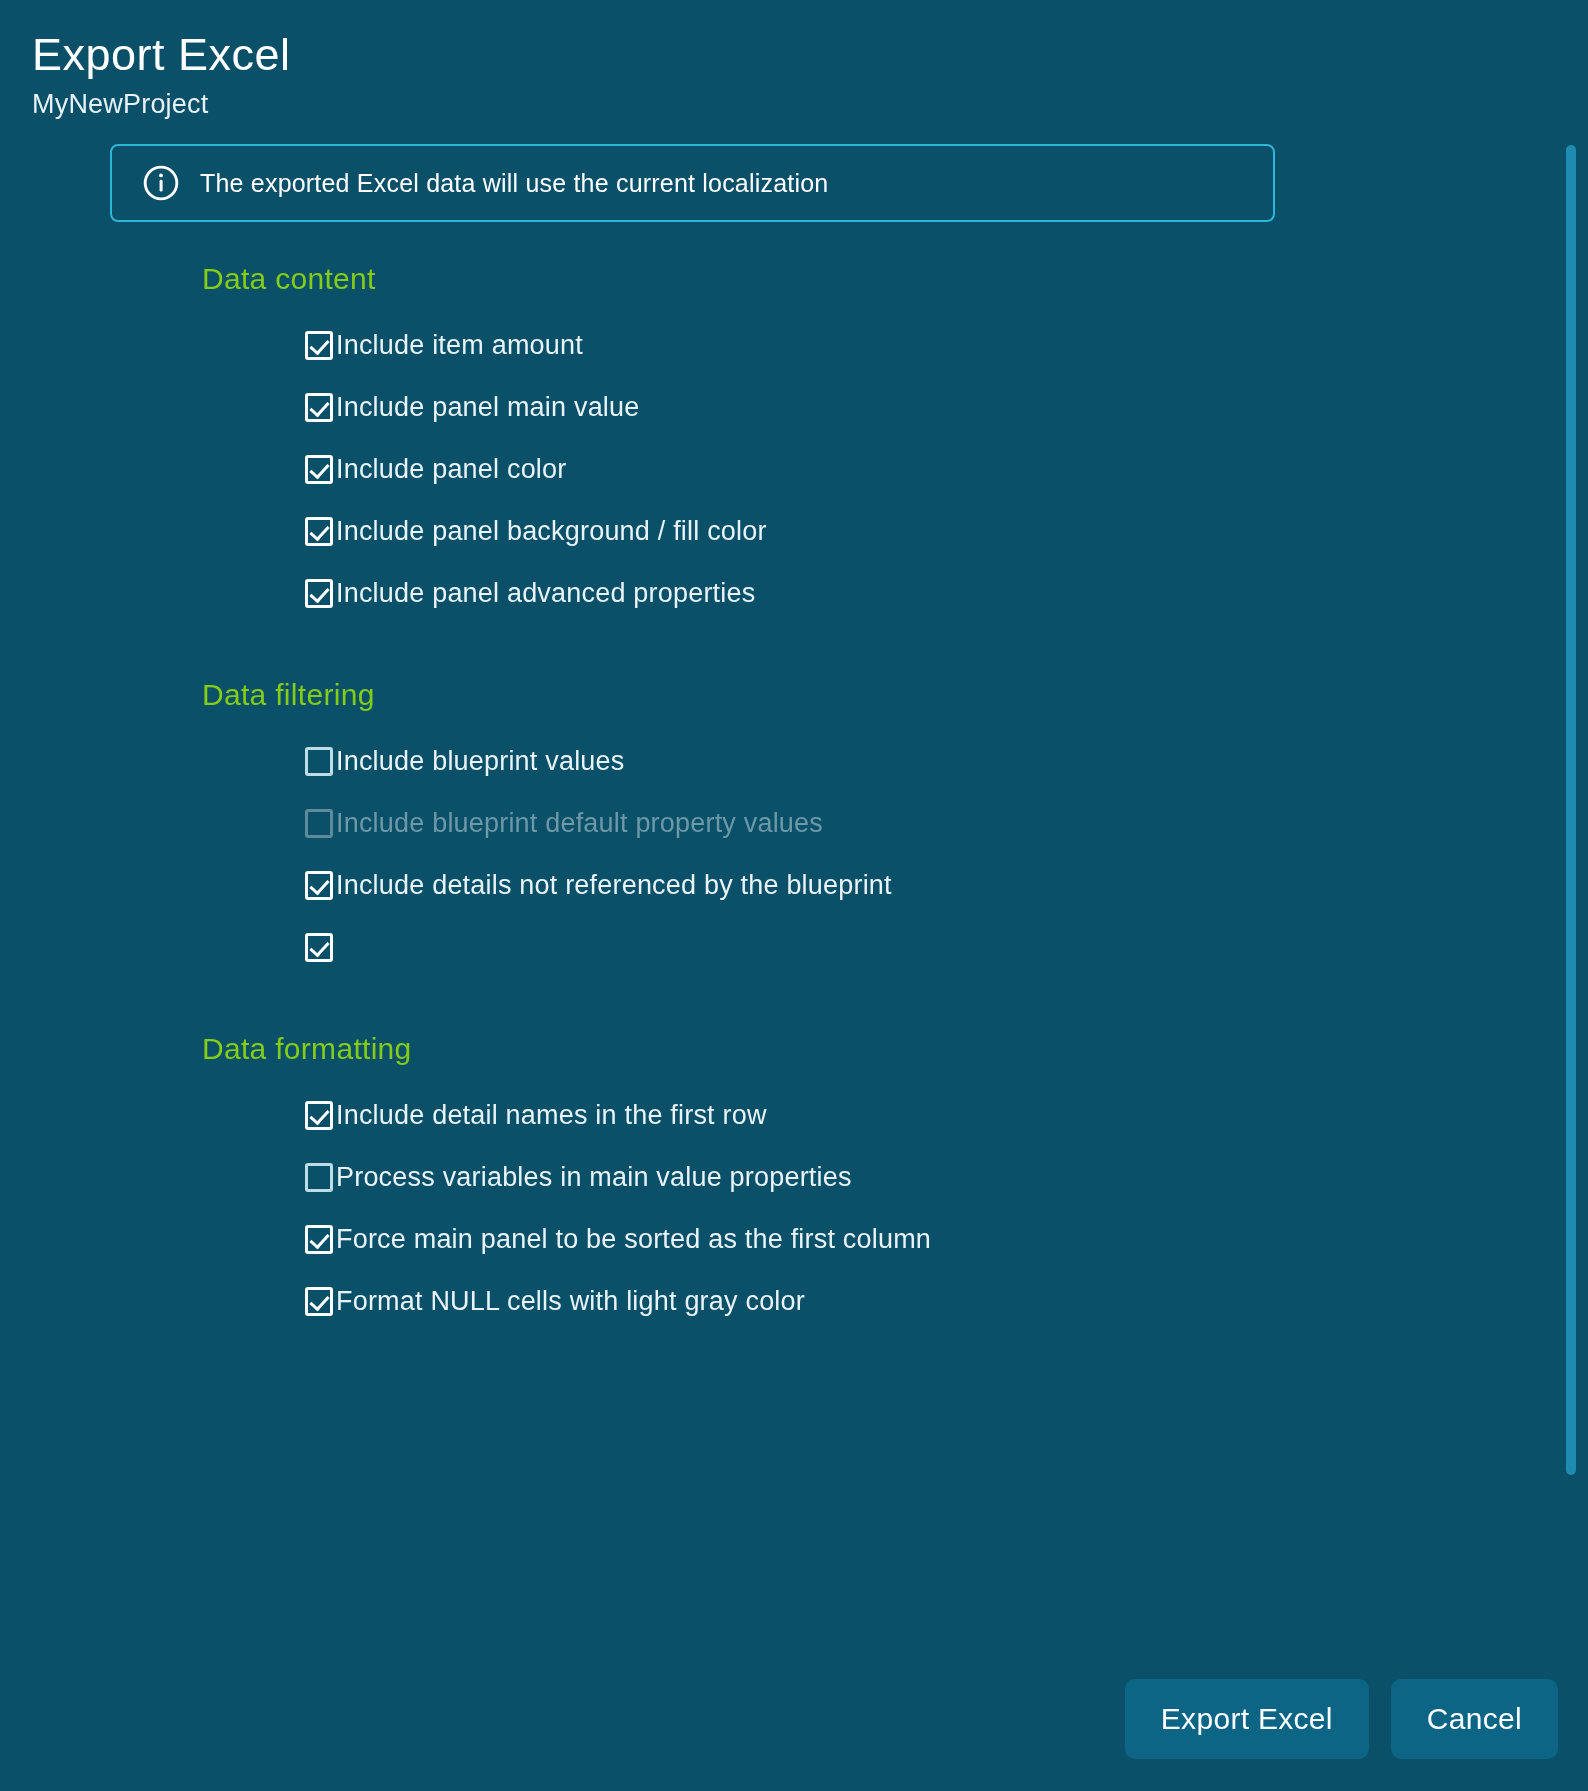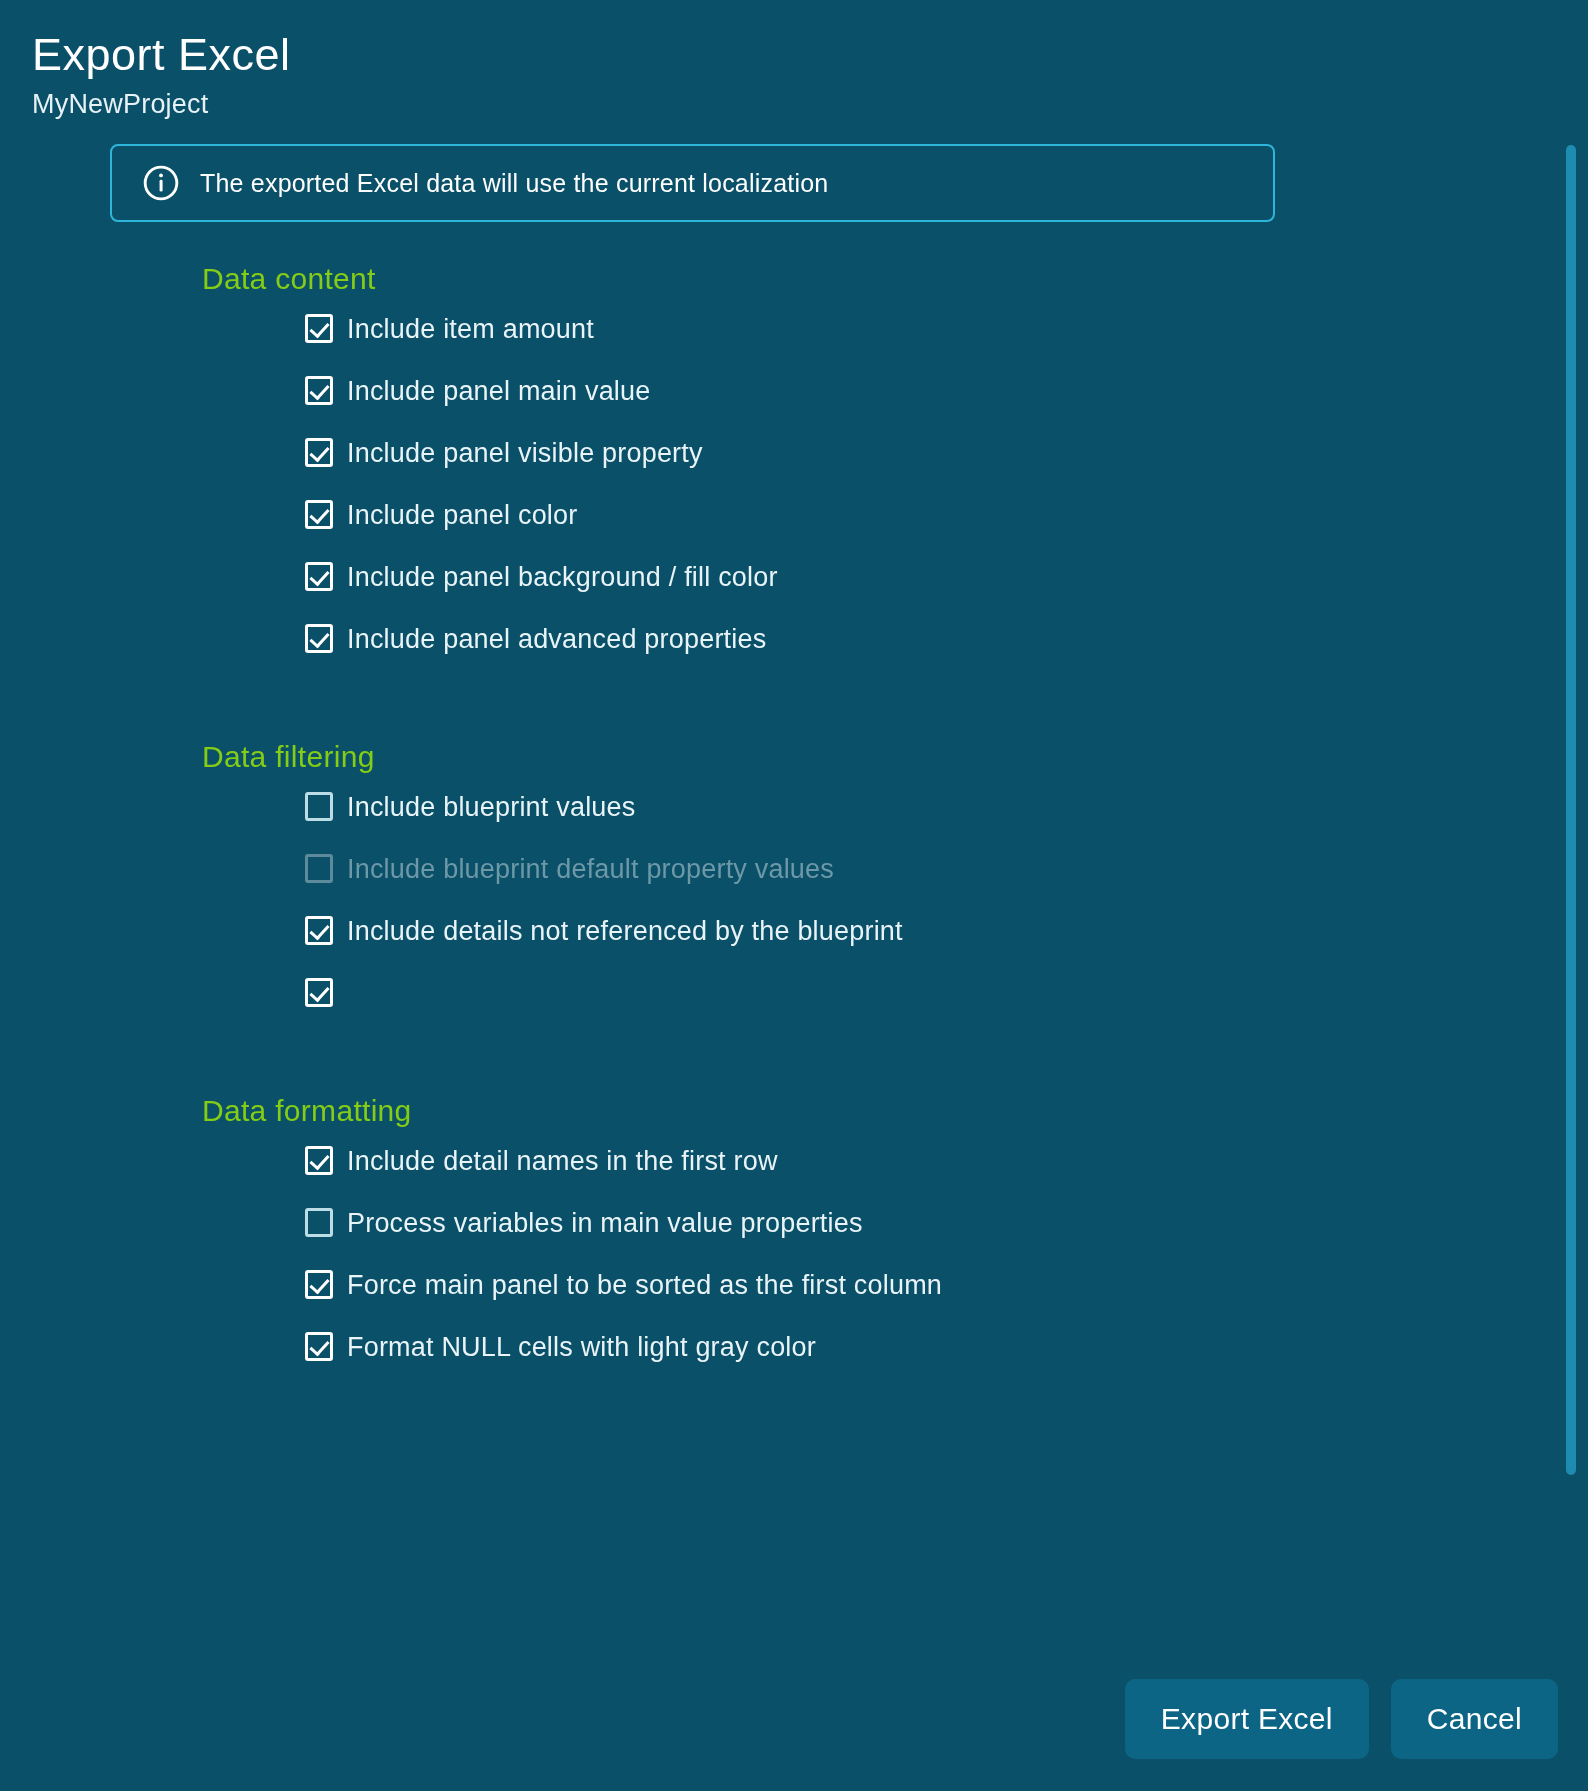--- a/index.html
+++ b/index.html
@@ -85,21 +85,22 @@
     color: #84cc16;
     letter-spacing: 0.3px;
     margin-left: 202px;
     margin-bottom: 18px;
   }
 
   .section + .section { margin-top: 54px; }
 
   .check-row {
     display: flex;
-    gap: 14px;
+    align-items: center;
+    gap: 3px;
     margin-left: 305px;
     height: 62px;
   }
 
   .cbox {
     flex: 0 0 auto;
     width: 28px;
     height: 29px;
     border: 3px solid #ffffff;
     border-radius: 3px;
@@ -208,24 +209,20 @@
       <div class="check-row">
         <span class="cbox checked"></span>
         <span class="check-label">Include item amount</span>
       </div>
       <div class="check-row">
         <span class="cbox checked"></span>
         <span class="check-label">Include panel main value</span>
       </div>
       <div class="check-row">
         <span class="cbox checked"></span>
-        <span class="check-label">Include panel visible property</span>
-      </div>
-      <div class="check-row">
-        <span class="cbox checked"></span>
         <span class="check-label">Include panel color</span>
       </div>
       <div class="check-row">
         <span class="cbox checked"></span>
         <span class="check-label">Include panel background / fill color</span>
       </div>
       <div class="check-row">
         <span class="cbox checked"></span>
         <span class="check-label">Include panel advanced properties</span>
       </div>

